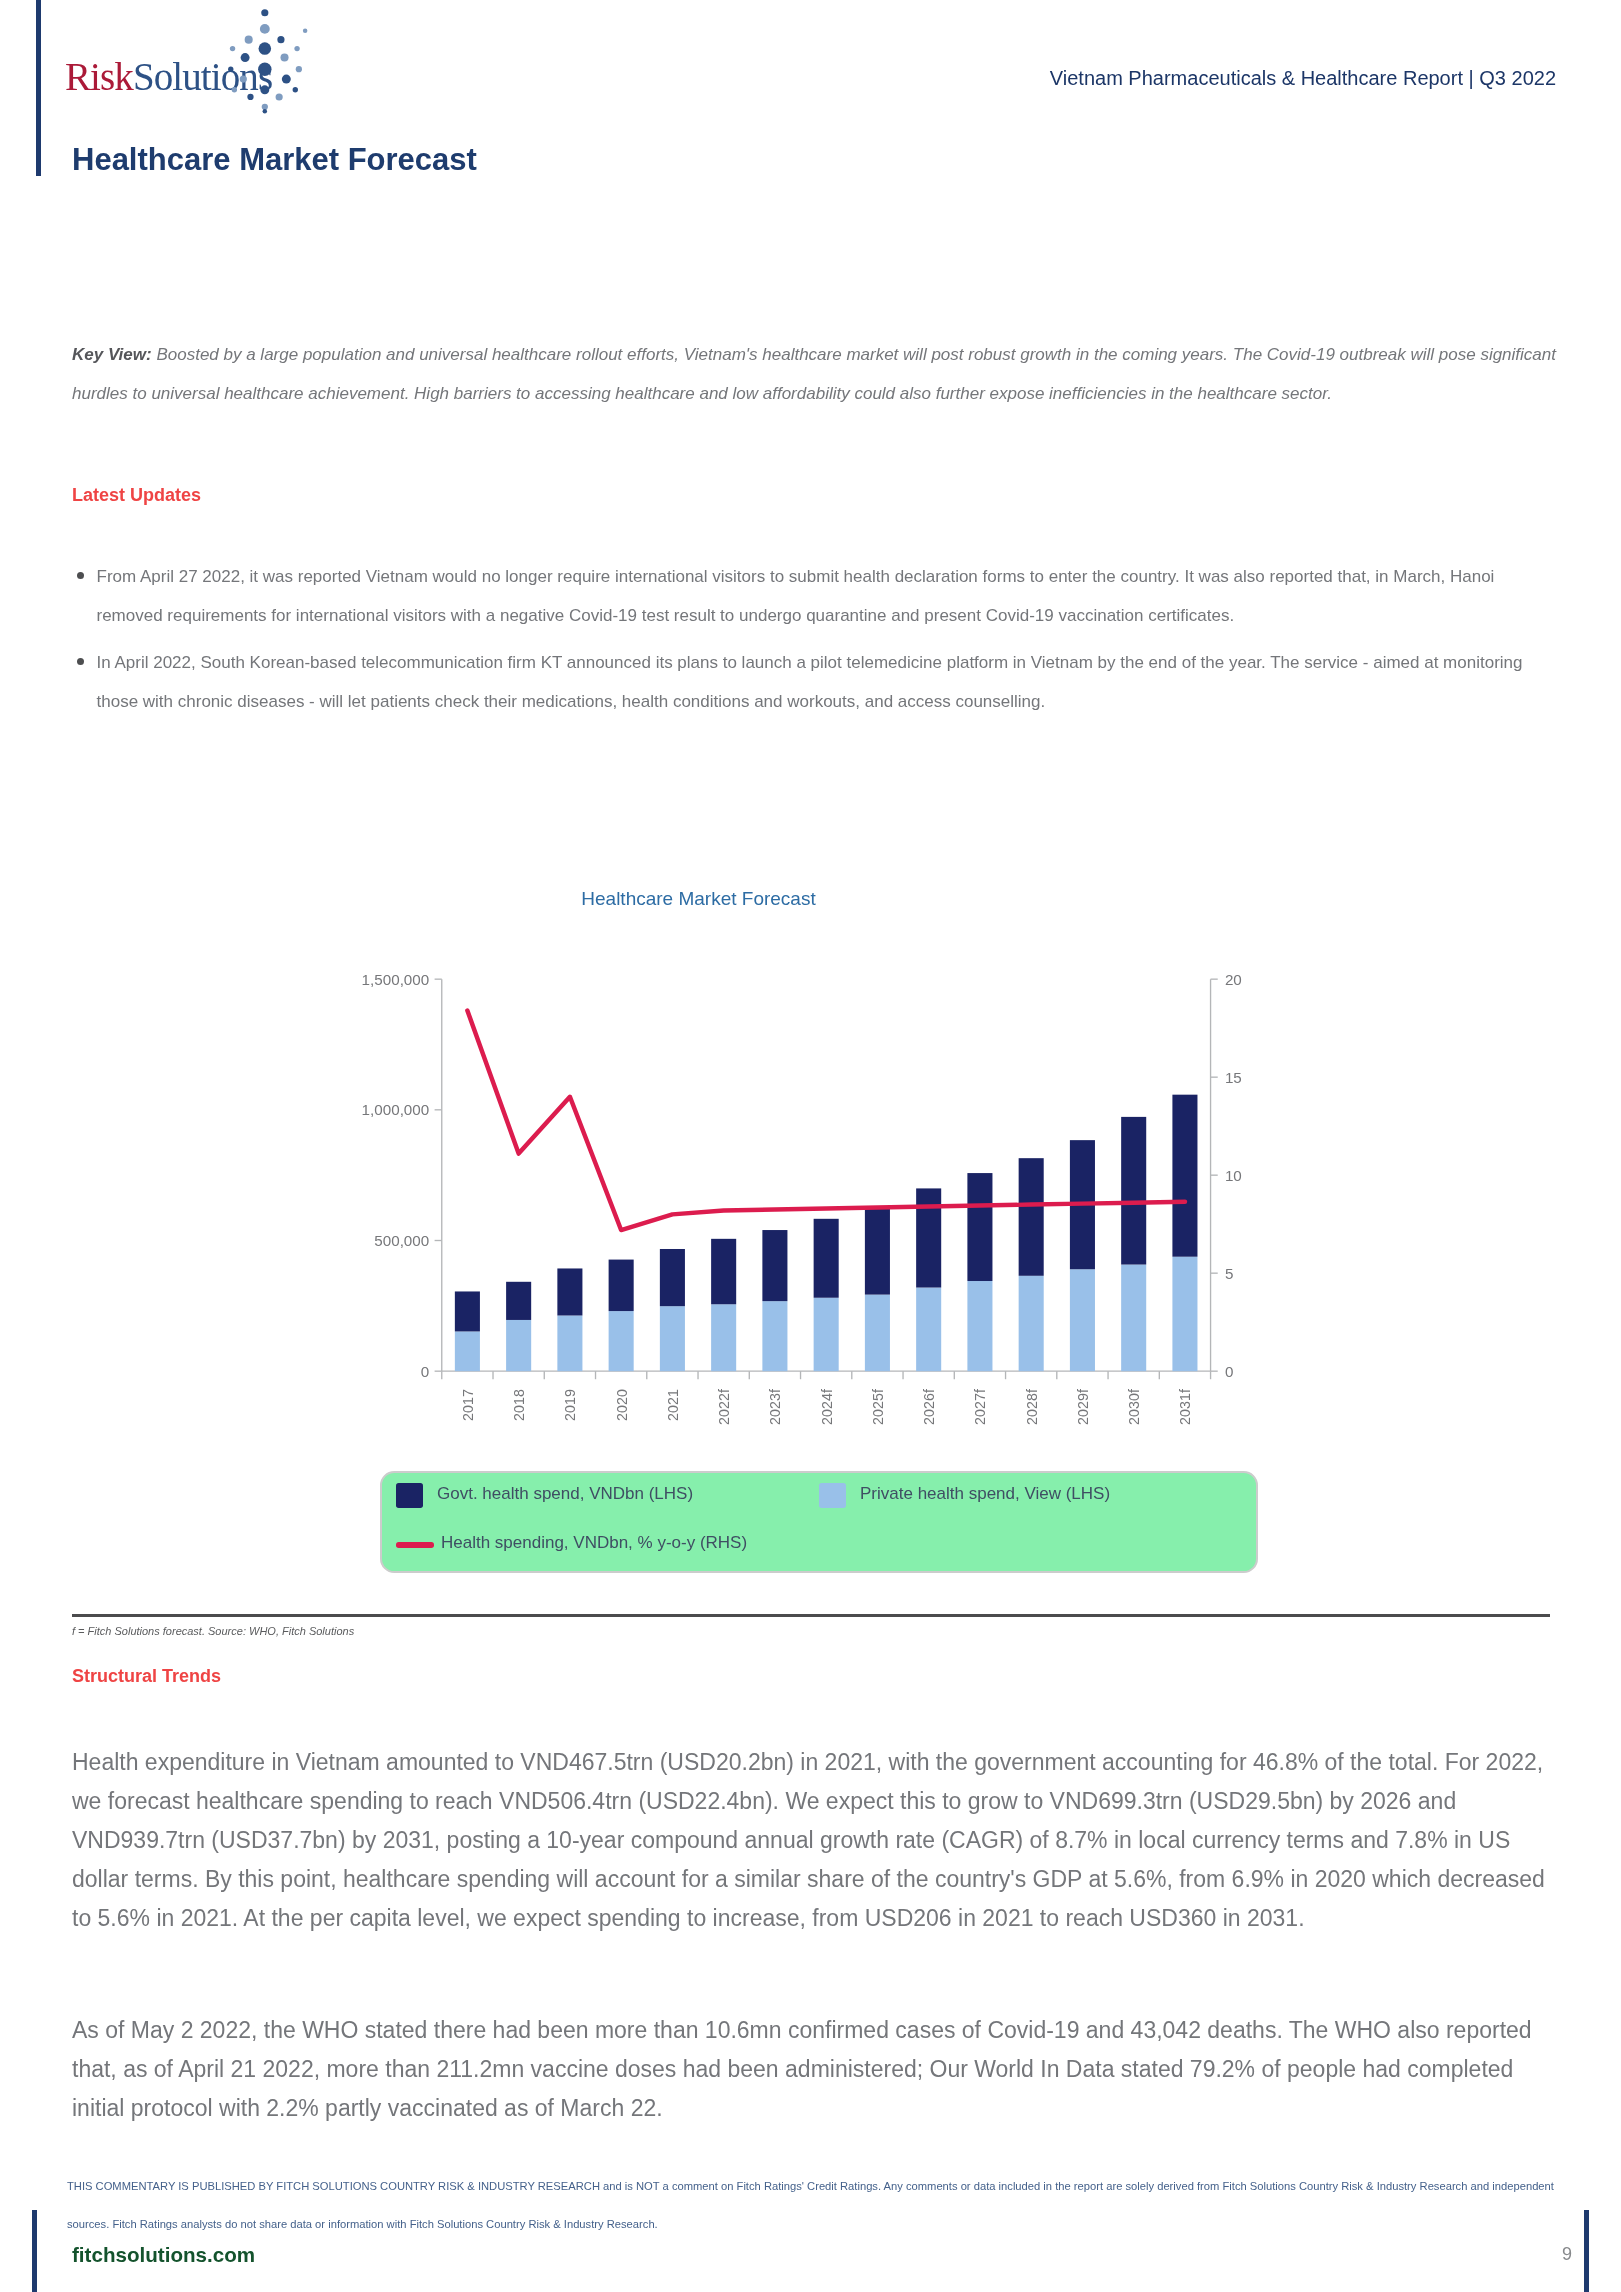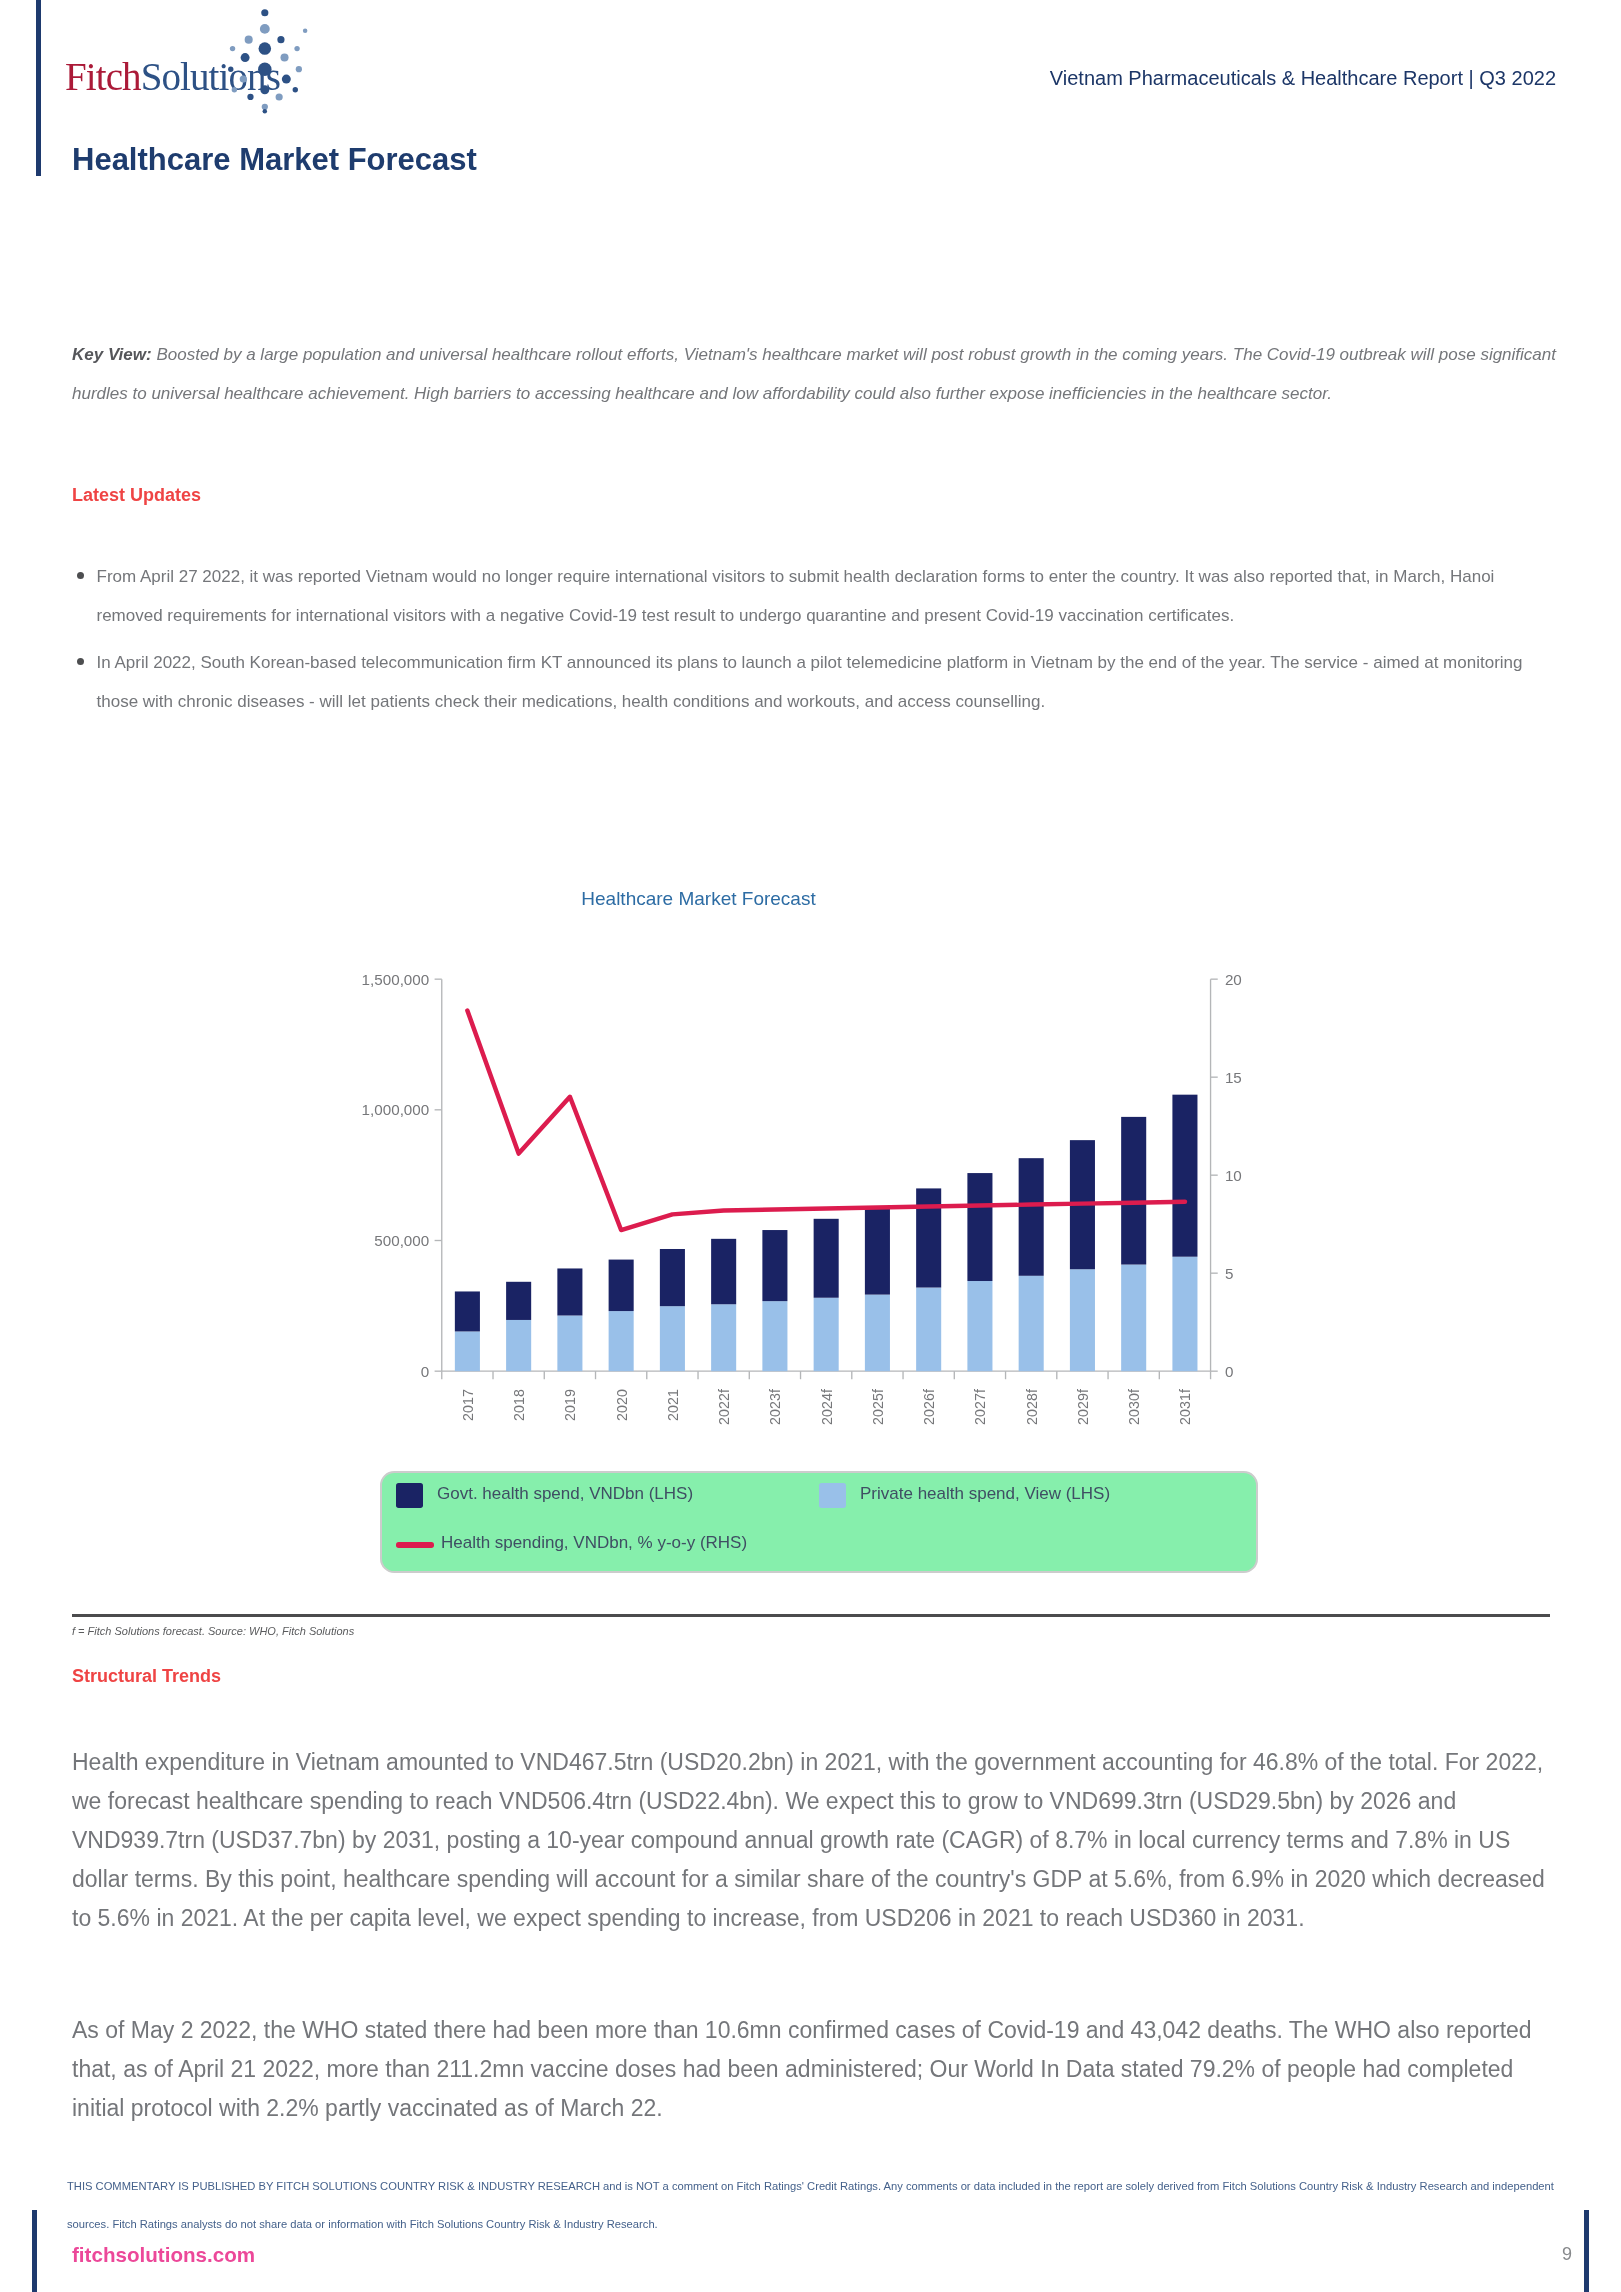--- a/index.html
+++ b/index.html
@@ -46,31 +46,31 @@
   #footnote { left:72px; top:1625px; font-size:11px; font-style:italic; color:#5a5b5d; }
   #structural-heading { left:72px; top:1666px; }
   .body-para { font-size:23px; color:#74767a; line-height:39px; width:1494px; }
   #para-1 { left:72px; top:1743px; }
   #para-2 { left:72px; top:2011px; }
 
   
   #disclaimer { left:67px; top:2167px; width:1497px; font-size:11.2px; line-height:38px; color:#44618b; }
   #bottom-left-bar { left:32px; top:2210px; width:4.5px; height:82px; background:#1e3a6e; }
   #bottom-right-bar { left:1584px; top:2210px; width:4.5px; height:82px; background:#1e3a6e; }
-  #site-link { left:72px; top:2243px; font-size:20.6px; font-weight:bold; color:#ec4899; text-decoration:none; }
+  #site-link { left:72px; top:2243px; font-size:20.6px; font-weight:bold; color:#14532d; text-decoration:none; }
   #page-number { right:49px; top:2244px; font-size:18px; color:#87898c; }
 </style>
 </head>
 <body>
 
 <div id="page">
 
   <div id="top-left-bar" class="abs"></div>
   <div id="logo-text" class="abs">
-    <span class="fitch">Fitch</span><span class="solutions">Solutions</span>
+    <span class="fitch">Risk</span><span class="solutions">Solutions</span>
   </div>
   <svg id="logo-dots" class="abs" width="99" height="112" viewBox="0 0 110 125">
     <circle cx="52" cy="12" r="4" fill="#2d5185"></circle>
       <circle cx="52" cy="30" r="5.5" fill="#7f9cc0"></circle>
     <circle cx="52" cy="52" r="7" fill="#2d5185"></circle>
       <circle cx="52" cy="75" r="7.5" fill="#2d5185"></circle>
     <circle cx="52" cy="98" r="5" fill="#2d5185"></circle>
       <circle cx="52" cy="117" r="3.5" fill="#7f9cc0"></circle>
     <circle cx="34" cy="42" r="4.5" fill="#7f9cc0"></circle>
       <circle cx="70" cy="42" r="4" fill="#2d5185"></circle>

